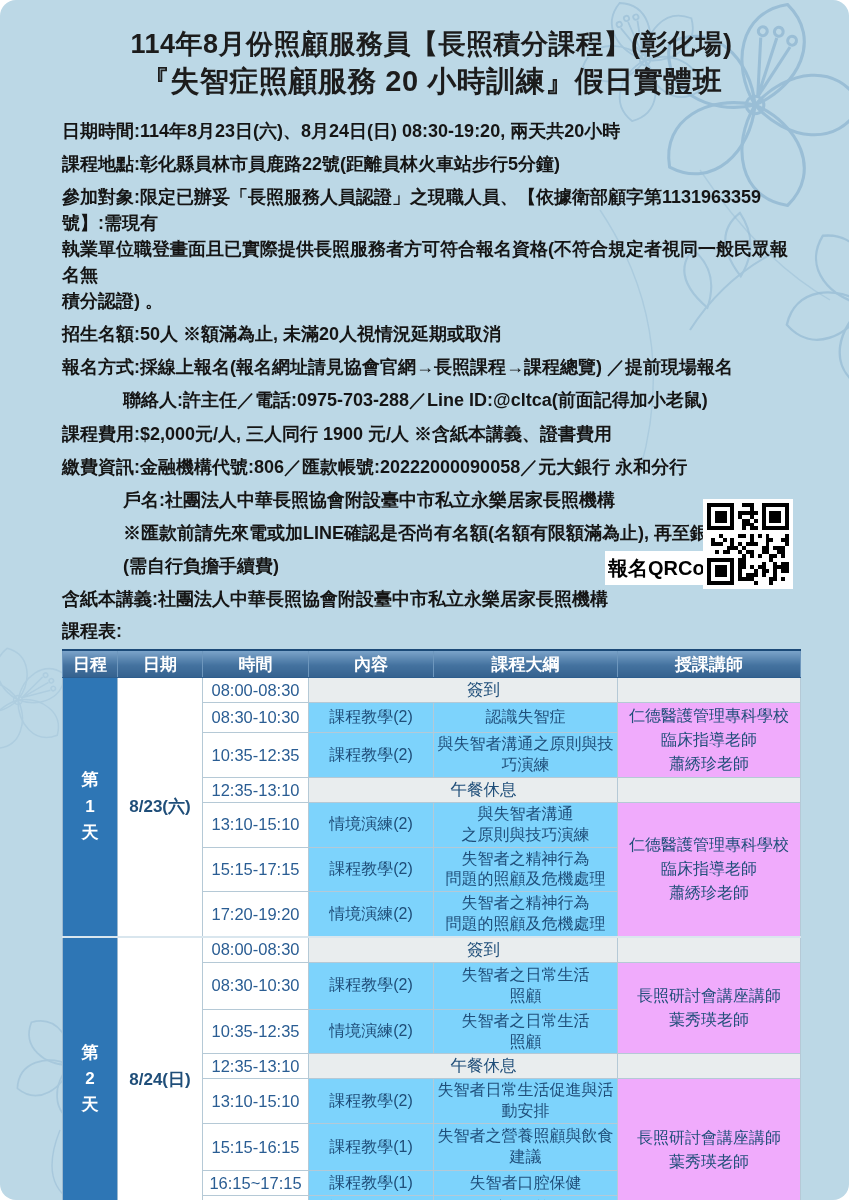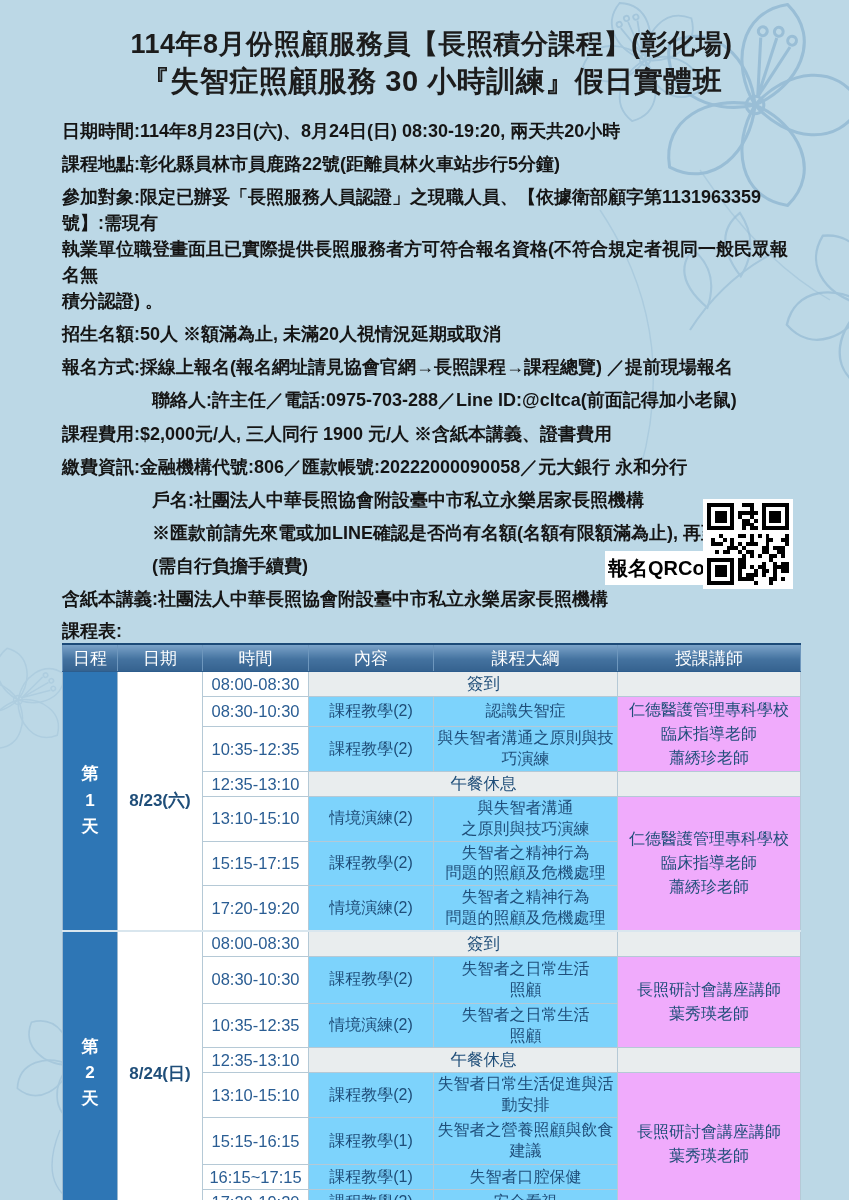--- a/index.html
+++ b/index.html
@@ -1,33 +1,34 @@
 <!DOCTYPE html>
 <html><head>
 <meta charset="utf-8">
 <style>
   html,body { margin:0; padding:0; }
   .page {
     position:relative; width:849px; height:1200px;
     background:#bcd8e6; overflow:hidden;
     font-family:"Liberation Sans", sans-serif;
     color:#161616;
+    border-radius:16px;
   }
   .deco { position:absolute; inset:0; width:849px; height:1200px; pointer-events:none; }
   .content { position:relative; padding:26px 48px 0 62px; z-index:2; }
 
   .title { text-align:center; font-weight:700; color:#1c1c1c; letter-spacing:.5px; }
   .title .t1 { font-size:27px; line-height:1.35; }
   .title .t2 { font-size:29px; line-height:1.35; }
 
   .info { margin-top:16px; font-size:18px; font-weight:700; color:#151515; }
   .info p { margin:0 0 7px 0; line-height:1.45; white-space:pre-line; }
-  .info p.indent { margin-left:90px; }
-
-  .caption { font-size:18px; font-weight:700; margin:2px 0 0 0; }
+  .info p.indent { margin-left:61px; }
+
+  .caption { font-size:18px; font-weight:700; margin:2px 0 6px 0; }
 
   
   .qr-bubble {
     position:absolute; left:573px; top:551px; width:126px; height:34px;
     background:#ffffff; z-index:3;
     display:flex; align-items:center; justify-content:center;
     font-size:20px; font-weight:700; color:#000;margin-left:32px;
   }
   .qr-bubble::after {
     content:""; position:absolute; right:-34px; top:-8px;
@@ -43,21 +44,21 @@
   .qr-box svg { display:block; width:82px; height:82px; }
 
   
   table.sched { border-collapse:collapse; table-layout:fixed; width:738px; background:#fff; }
   .sched th, .sched td {
     border:1px solid #b5c9d6; text-align:center; vertical-align:middle;
     padding:1px 3px; overflow:hidden;
   }
   .sched thead th {
     background:linear-gradient(180deg,#7ba3c9 0%,#44729f 55%,#35628f 100%);
-    color:#fff; font-size:17px; font-weight:400; height:24px;
+    color:#fff; font-size:17px; font-weight:700; height:24px;
     border-color:#55800aa; border-left:1px solid #6e97bd; border-right:1px solid #6e97bd;
     border-top:2px solid #1c4a78; border-bottom:1px solid #2d5d8d;
   }
   td.day {
     background:#2e76b5; color:#fff; font-weight:700; font-size:17px;
     line-height:1.55; white-space:pre-line; border-color:#9db9cf;
   }
   td.date { background:#fff; color:#1f4e79; font-weight:700; font-size:17px; }
   td.time { background:#fff; color:#2a5d93; font-size:16.5px; }
   td.cell { background:#7dd3fc; color:#1f4e79; font-size:16px; line-height:1.3; white-space:pre-line; }
@@ -106,21 +107,21 @@
     <use href="#fl" transform="translate(70,1065) scale(1.2) rotate(30)" opacity="0.6"></use>
     <use href="#lf" transform="translate(330,1125) scale(1.6) rotate(14)" opacity="0.7"></use>
     <path d="M90 1200 Q140 1100 250 1065 M60 1130 Q40 1180 70 1200" opacity="0.6"></path>
     <use href="#fl" transform="translate(18,700) scale(1.1) rotate(60)" opacity="0.4"></use>
   </svg>
 
   <div class="content">
 
     <div class="title">
       <div class="t1">114年8月份照顧服務員【長照積分課程】(彰化場)</div>
-      <div class="t2">『失智症照顧服務 30 小時訓練』假日實體班</div>
+      <div class="t2">『失智症照顧服務 20 小時訓練』假日實體班</div>
     </div>
 
     <div class="info">
       <p>日期時間:114年8月23日(六)、8月24日(日) 08:30-19:20, 兩天共20小時</p>
       <p>課程地點:彰化縣員林市員鹿路22號(距離員林火車站步行5分鐘)</p>
       <p>參加對象:限定已辦妥「長照服務人員認證」之現職人員、【依據衛部顧字第1131963359號】:需現有
 執業單位職登畫面且已實際提供長照服務者方可符合報名資格(不符合規定者視同一般民眾報名無
 積分認證) 。</p>
       <p>招生名額:50人 ※額滿為止, 未滿20人視情況延期或取消</p>
       <p>報名方式:採線上報名(報名網址請見協會官網→長照課程→課程總覽) ／提前現場報名</p>

